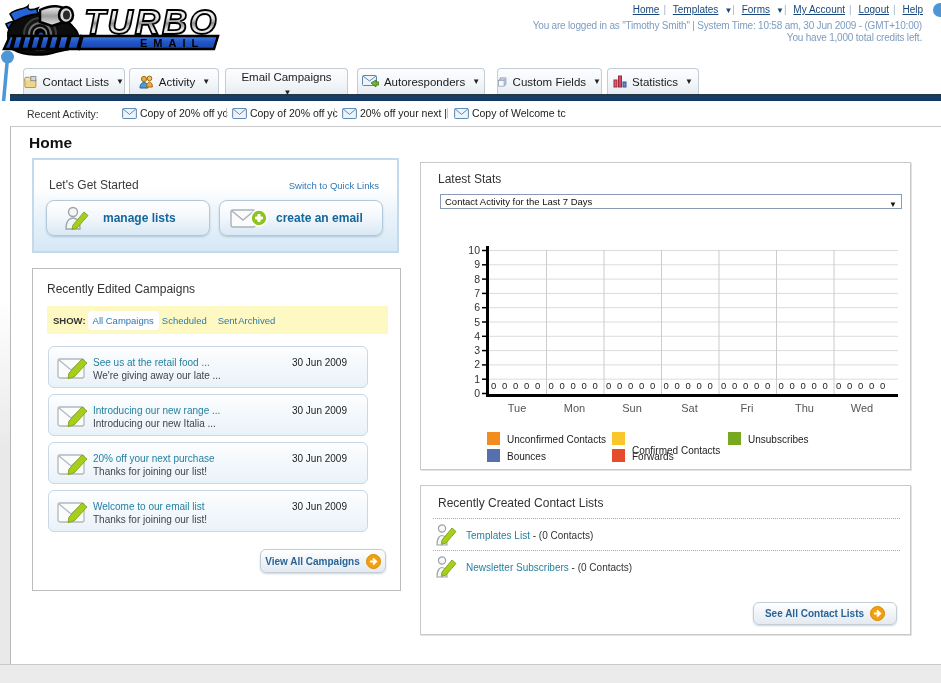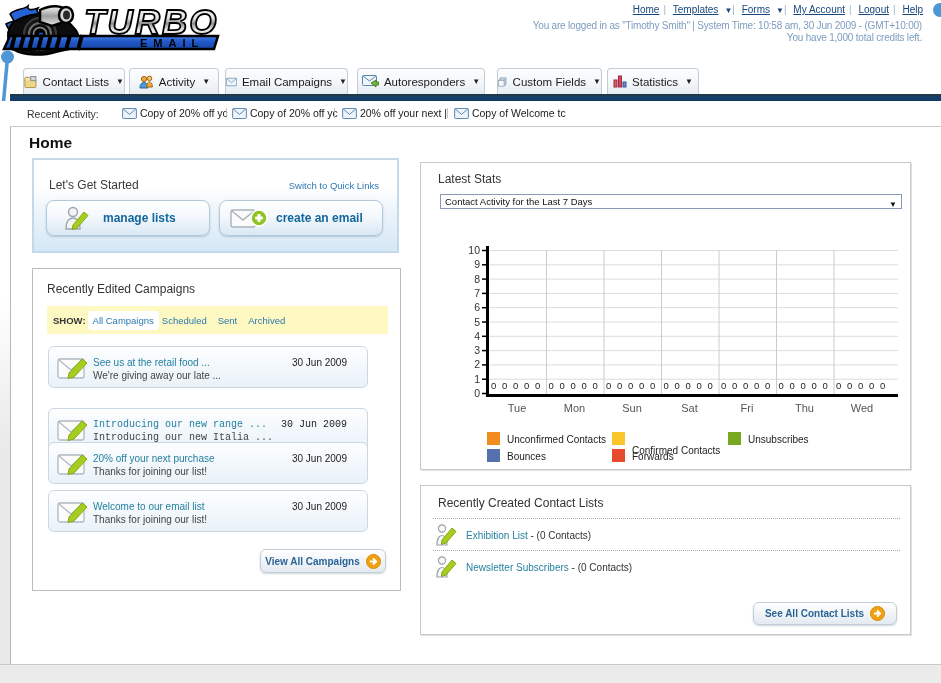--- a/index.html
+++ b/index.html
@@ -146,21 +146,21 @@
 <div class="tab" style="left:129px; width:90px;">
   <svg width="16" height="14" viewBox="0 0 16 14">
       <circle cx="6" cy="4" r="2.6" fill="#f0a93c" stroke="#a06a10"></circle>
       <path d="M2 13 c0-4 2-5.5 4-5.5 s4 1.5 4 5.5 z" fill="#4d9ad8" stroke="#246197"></path>
       <circle cx="11.5" cy="3.4" r="2.3" fill="#f0c36e" stroke="#a06a10"></circle>
       <path d="M8.6 12 c0-3.6 1.6-5 2.9-5 s2.9 1.4 2.9 5 z" fill="#f0a93c" stroke="#a06a10"></path>
     </svg>
   <span>Activity</span>
     <span class="dn">▼</span>
 </div>
-<div class="tab" style="left:225px; width:123px;">
+<div class="tab" style="left:225px; width:123px;flex-direction:column;">
   <svg width="16" height="12" viewBox="0 0 16 12">
       <rect x="0.5" y="0.5" width="15" height="11" rx="1" fill="#eef4fa" stroke="#5c87ad"></rect>
       <path d="M1 1 L8 7 L15 1" fill="none" stroke="#5c87ad"></path>
     </svg>
   <span>Email Campaigns</span>
     <span class="dn">▼</span>
 </div>
 <div class="tab" style="left:357px; width:128px;">
   <svg width="17" height="13" viewBox="0 0 17 13">
       <rect x="0.5" y="0.5" width="14" height="10" rx="1" fill="#eef4fa" stroke="#5c87ad"></rect>
@@ -242,33 +242,33 @@
   </div>
 </div>
 
 <div class="p2">
   <div class="t">Recently Edited Campaigns</div>
   <div class="showbar">
     <span class="sl">SHOW:</span>
     <span class="cur">All Campaigns</span>
     <span style="margin-left:3px;">Scheduled</span>
     <span style="margin-left:11px;">Sent</span>
-    <span style="margin-left:11px;">Archived</span>
+    <span style="margin-left:1px;">Archived</span>
   </div>
   <div class="citem" style="top:77px;">
     <svg style="position:absolute; left:8px; top:8px;" width="32" height="27" viewBox="0 0 32 27">
       <rect x="1" y="4" width="26" height="19" rx="2" fill="#fcfcfc" stroke="#b0b8bf" stroke-width="1.3"></rect>
       <path d="M2 5 L14 15 L26 5" fill="none" stroke="#b0b8bf" stroke-width="1.3"></path>
       <path d="M12 18 L25 4 l5 4 L17 22 l-6 1.5 z" fill="#a5ce1e" stroke="#85a81a"></path>
     </svg>
     <span class="ti">See us at the retail food ...</span>
     <span class="su">We're giving away our late ...</span>
     <span class="dt">30 Jun 2009</span>
   </div>
-  <div class="citem" style="top:139px;font-family:Liberation Mono, monospace;">
+  <div class="citem" style="top:125px;">
     <svg style="position:absolute; left:8px; top:8px;" width="32" height="27" viewBox="0 0 32 27">
       <rect x="1" y="4" width="26" height="19" rx="2" fill="#fcfcfc" stroke="#b0b8bf" stroke-width="1.3"></rect>
       <path d="M2 5 L14 15 L26 5" fill="none" stroke="#b0b8bf" stroke-width="1.3"></path>
       <path d="M12 18 L25 4 l5 4 L17 22 l-6 1.5 z" fill="#a5ce1e" stroke="#85a81a"></path>
     </svg>
     <span class="ti">Introducing our new range ...</span>
     <span class="su">Introducing our new Italia ...</span>
     <span class="dt">30 Jun 2009</span>
   </div>
   <div class="citem" style="top:173px;">
@@ -318,21 +318,21 @@
 </div>
 
 <div class="p4">
   <div class="t">Recently Created Contact Lists</div>
   <div class="dotline" style="top:32px;"></div>
   <svg style="position:absolute; left:14px; top:38px;" width="24" height="22" viewBox="0 0 24 22">
     <circle cx="7" cy="4.5" r="3.6" fill="#f8f8f8" stroke="#9aa4ad" stroke-width="1.2"></circle>
     <path d="M2 21 c0-7 2.6-9.5 5-9.5 s5 2.5 5 9.5 z" fill="#f8f8f8" stroke="#9aa4ad" stroke-width="1.2"></path>
     <path d="M7 16 L17 4 l4 3.5 L11 19 l-4.6 1.4 z" fill="#a5ce1e" stroke="#85a81a"></path>
   </svg>
-  <div class="cl-item" style="left:45px; top:44px;"><a href="#">Exhibition List</a><span> - (0 Contacts)</span></div>
+  <div class="cl-item" style="left:45px; top:44px;"><a href="#">Templates List</a><span> - (0 Contacts)</span></div>
   <div class="dotline" style="top:64px;"></div>
   <svg style="position:absolute; left:14px; top:70px;" width="24" height="22" viewBox="0 0 24 22">
     <circle cx="7" cy="4.5" r="3.6" fill="#f8f8f8" stroke="#9aa4ad" stroke-width="1.2"></circle>
     <path d="M2 21 c0-7 2.6-9.5 5-9.5 s5 2.5 5 9.5 z" fill="#f8f8f8" stroke="#9aa4ad" stroke-width="1.2"></path>
     <path d="M7 16 L17 4 l4 3.5 L11 19 l-4.6 1.4 z" fill="#a5ce1e" stroke="#85a81a"></path>
   </svg>
   <div class="cl-item" style="left:45px; top:76px;"><a href="#">Newsletter Subscribers</a><span> - (0 Contacts)</span></div>
   <div class="arrbtn" style="left:332px; top:116px; width:144px; height:23px;">
     <span>See All Contact Lists</span>
     <svg width="15" height="15" viewBox="0 0 15 15">

